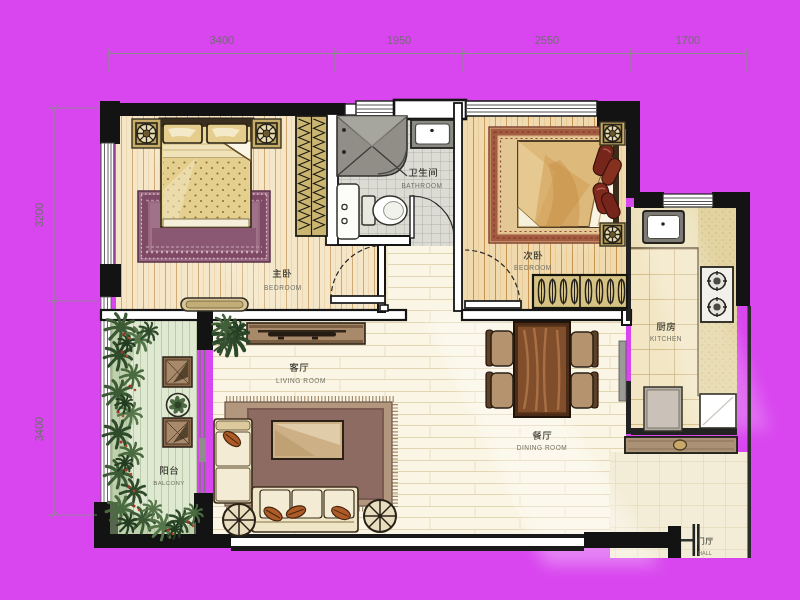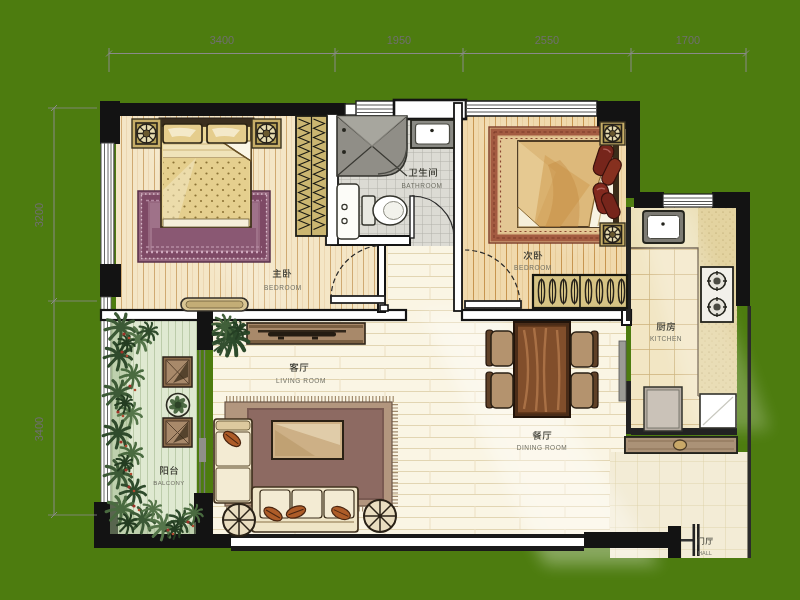--- a/index.html
+++ b/index.html
@@ -1,15 +1,15 @@
 <!DOCTYPE html>
 <html><head><meta charset="utf-8">
 <style>
 html,body{margin:0;padding:0;background:#ffffff;}
-#plan{position:relative;width:800px;height:600px;background:#4d7c0f;overflow:hidden;}
+#plan{position:relative;width:800px;height:600px;background:#d946ef;overflow:hidden;}
 text{font-family:"Liberation Sans",sans-serif;}
 </style></head><body>
 <div id="plan">
 <svg width="800" height="600" viewBox="0 0 800 600">
 <defs>
 <pattern id="pvM" width="11" height="40" patternUnits="userSpaceOnUse">
  <rect width="11" height="40" fill="#f4e6c6"></rect>
  <line x1="0.5" y1="0" x2="0.5" y2="40" stroke="#c49555" stroke-width="1" opacity="0.75"></line>
  <line x1="5.5" y1="0" x2="5.5" y2="40" stroke="#d9b582" stroke-width="0.6" opacity="0.5"></line>
 </pattern>

